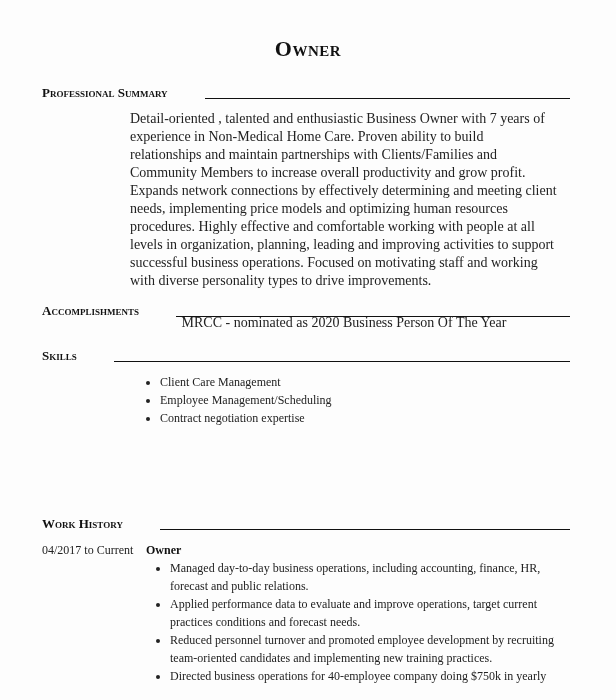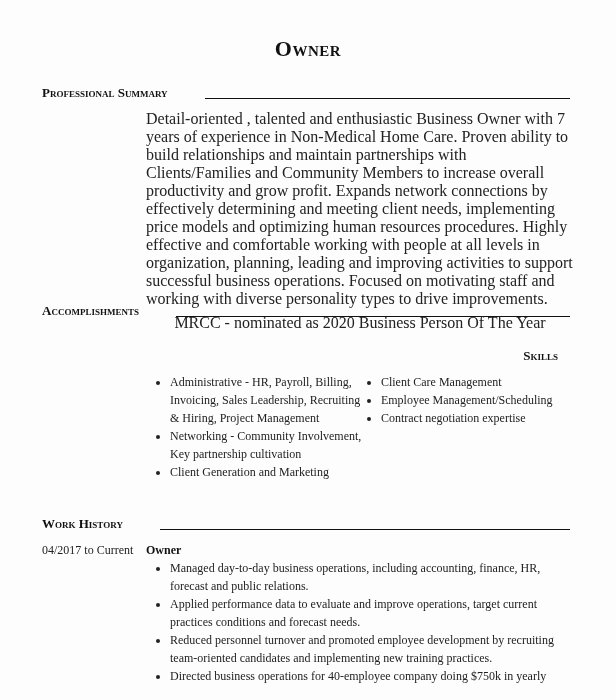--- a/index.html
+++ b/index.html
@@ -9,30 +9,30 @@
     font-family: "Liberation Serif", "DejaVu Serif", serif;
     position: relative;
   }
   .name {
     position: absolute; left: 0; width: 616px; top: 36px;
     text-align: center; font-size: 22px; font-weight: bold;
     font-variant: small-caps; letter-spacing: 0.5px; color: #111;
   }
   .sec-head {
     position: absolute; left: 42px; right: 46px;
-    display: flex; align-items: flex-end; gap: 25px;
+    display: flex;  gap: 25px;
   }
   .sec-title {
     font-weight: bold; font-variant: small-caps; font-size: 13px;
     color: #111; white-space: nowrap; margin-right: 12px; line-height: 14px;
   }
   .sec-rule { flex: 1; border-bottom: 1.5px solid #111; margin-bottom: 1px; }
   .body-text {
-    position: absolute; left: 146px; width: 428px;
-    font-size: 16px; line-height: 18px; color: #222;
+    position: absolute; left: 130px; width: 428px;
+    font-size: 14px; line-height: 18px; color: #222;
   }
   .skills {
     position: absolute; left: 146px; top: 373px; width: 430px;
     display: flex; font-size: 12px; line-height: 18px;
   }
   .skills ul { margin: 0; padding: 0 0 0 24px; list-style: disc; }
   .skills .col1 { width: 212px; }
   .skills .col2 { width: 210px; padding-left: 14px; }
   .skills li { padding-left: 0; }
   .job-date {
@@ -56,30 +56,25 @@
   <span class="sec-rule"></span>
 </div>
 <div class="body-text" style="top:110px;">Detail-oriented , talented and enthusiastic Business Owner with 7 years of experience in Non-Medical Home Care. Proven ability to build relationships and maintain partnerships with Clients/Families and Community Members to increase overall productivity and grow profit. Expands network connections by effectively determining and meeting client needs, implementing price models and optimizing human resources procedures. Highly effective and comfortable working with people at all levels in organization, planning, leading and improving activities to support successful business operations. Focused on motivating staff and working with diverse personality types to drive improvements.</div>
 
 <div class="sec-head" style="top:304px;">
   <span class="sec-title">Accomplishments</span>
   <span class="sec-rule"></span>
 </div>
 <div class="body-text" style="top:314px;text-align:center;">MRCC - nominated as 2020 Business Person Of The Year</div>
 
-<div class="sec-head" style="top:349px;flex-direction:column;">
+<div class="sec-head" style="top:349px;">
   <span class="sec-title">Skills</span>
   <span class="sec-rule"></span>
 </div>
 <div class="skills">
-  <ul class="col1">
-    <li>Administrative - HR, Payroll, Billing, Invoicing, Sales Leadership, Recruiting &amp; Hiring, Project Management</li>
-    <li>Networking - Community Involvement, Key partnership cultivation</li>
-    <li>Client Generation and Marketing</li>
-  </ul>
   <ul class="col2">
     <li>Client Care Management</li>
     <li>Employee Management/Scheduling</li>
     <li>Contract negotiation expertise</li>
   </ul>
 </div>
 
 <div class="sec-head" style="top:517px;">
   <span class="sec-title">Work History</span>
   <span class="sec-rule"></span>

